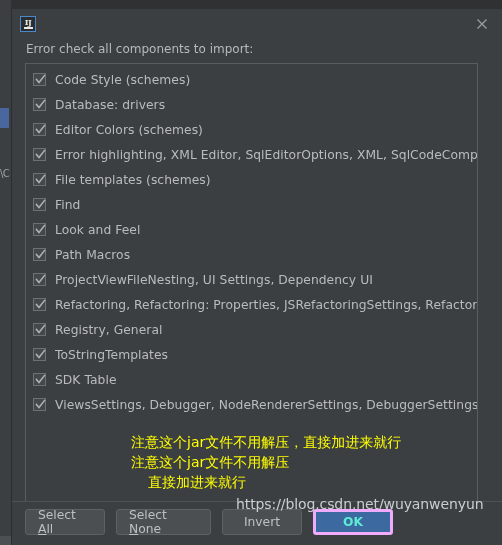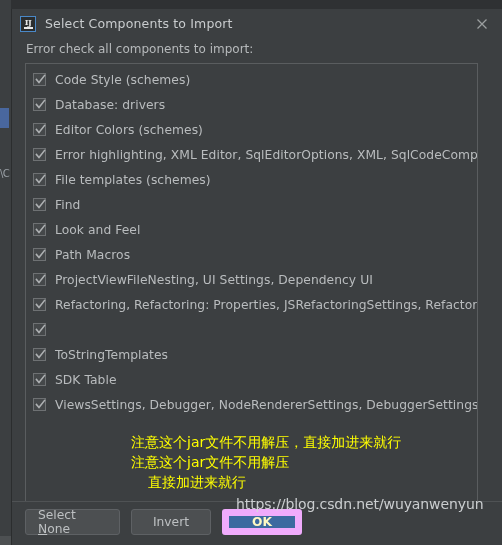--- a/index.html
+++ b/index.html
@@ -155,22 +155,22 @@
     display: flex; align-items: center; justify-content: center;
     cursor: pointer;
     min-width: 0;
   }
   .btn.w-sa { width: 80px; }
   .btn.w-sn { width: 95px; }
   .btn.w-inv { width: 80px; }
   .btn.ok {
     width: 80px;
     background: #3c6aa0;
-    border: 7px solid #f0abfc;
-    color: #fef9c3;
+    border: 3px solid #f0abfc;
+    color: #5eead4;
     font-weight: bold;
   }
   .btn.cancel { width: 80px; }
   .btn u { text-decoration: underline; }
 
   .watermark {
     position: absolute;
     left: 236px; top: 496px;
     font-size: 14px;
     color: #d7dadc;
@@ -191,21 +191,20 @@
   </div>
   <div class="bg-bottom-strip"></div>
 
   <div class="dialog">
 
     <div class="titlebar">
       <div class="app-icon">
         <span class="ij-text">IJ</span>
         <span class="ij-bar"></span>
       </div>
-      <div class="title-text">Select Components to Import</div>
       <div class="close-btn">
         <svg width="16" height="16" viewBox="0 0 16 16" aria-hidden="true">
           <path d="M3.5 3.5 L12.5 12.5 M12.5 3.5 L3.5 12.5" stroke="#9b9e9f" stroke-width="1.3" fill="none"></path>
         </svg>
       </div>
     </div>
 
     <div class="subtitle">Error check all components to import:</div>
 
     <div class="list-panel">
@@ -289,20 +288,21 @@
               </svg>
             </span>
             <span class="row-label">Refactoring, Refactoring: Properties, JSRefactoringSettings, RefactoringSett</span>
           </div>
           <div class="row">
             <span class="cb">
               <svg width="11" height="11" viewBox="0 0 11 11">
                 <path d="M1.5 5.5 L4 8.5 L9.5 1.5" stroke="#aeb1b3" stroke-width="1.6" fill="none" stroke-linecap="square"></path>
               </svg>
             </span>
+            <span class="row-label">Registry, General</span>
           </div>
           <div class="row">
             <span class="cb">
               <svg width="11" height="11" viewBox="0 0 11 11">
                 <path d="M1.5 5.5 L4 8.5 L9.5 1.5" stroke="#aeb1b3" stroke-width="1.6" fill="none" stroke-linecap="square"></path>
               </svg>
             </span>
             <span class="row-label">ToStringTemplates</span>
           </div>
           <div class="row">
@@ -318,20 +318,23 @@
               <svg width="11" height="11" viewBox="0 0 11 11">
                 <path d="M1.5 5.5 L4 8.5 L9.5 1.5" stroke="#aeb1b3" stroke-width="1.6" fill="none" stroke-linecap="square"></path>
               </svg>
             </span>
             <span class="row-label">ViewsSettings, Debugger, NodeRendererSettings, DebuggerSettings, Threa</span>
           </div>
         </div>
     </div>
 
     <div class="bottombar">
+      <div class="btn w-sa">
+        <span>Select <u>A</u>ll</span>
+      </div>
       <div class="btn w-sn">
         <span>Select <u>N</u>one</span>
       </div>
       <div class="btn w-inv">
         <span>Invert</span>
       </div>
       <div class="btn ok">
         <span>OK</span>
       </div>
     </div>

